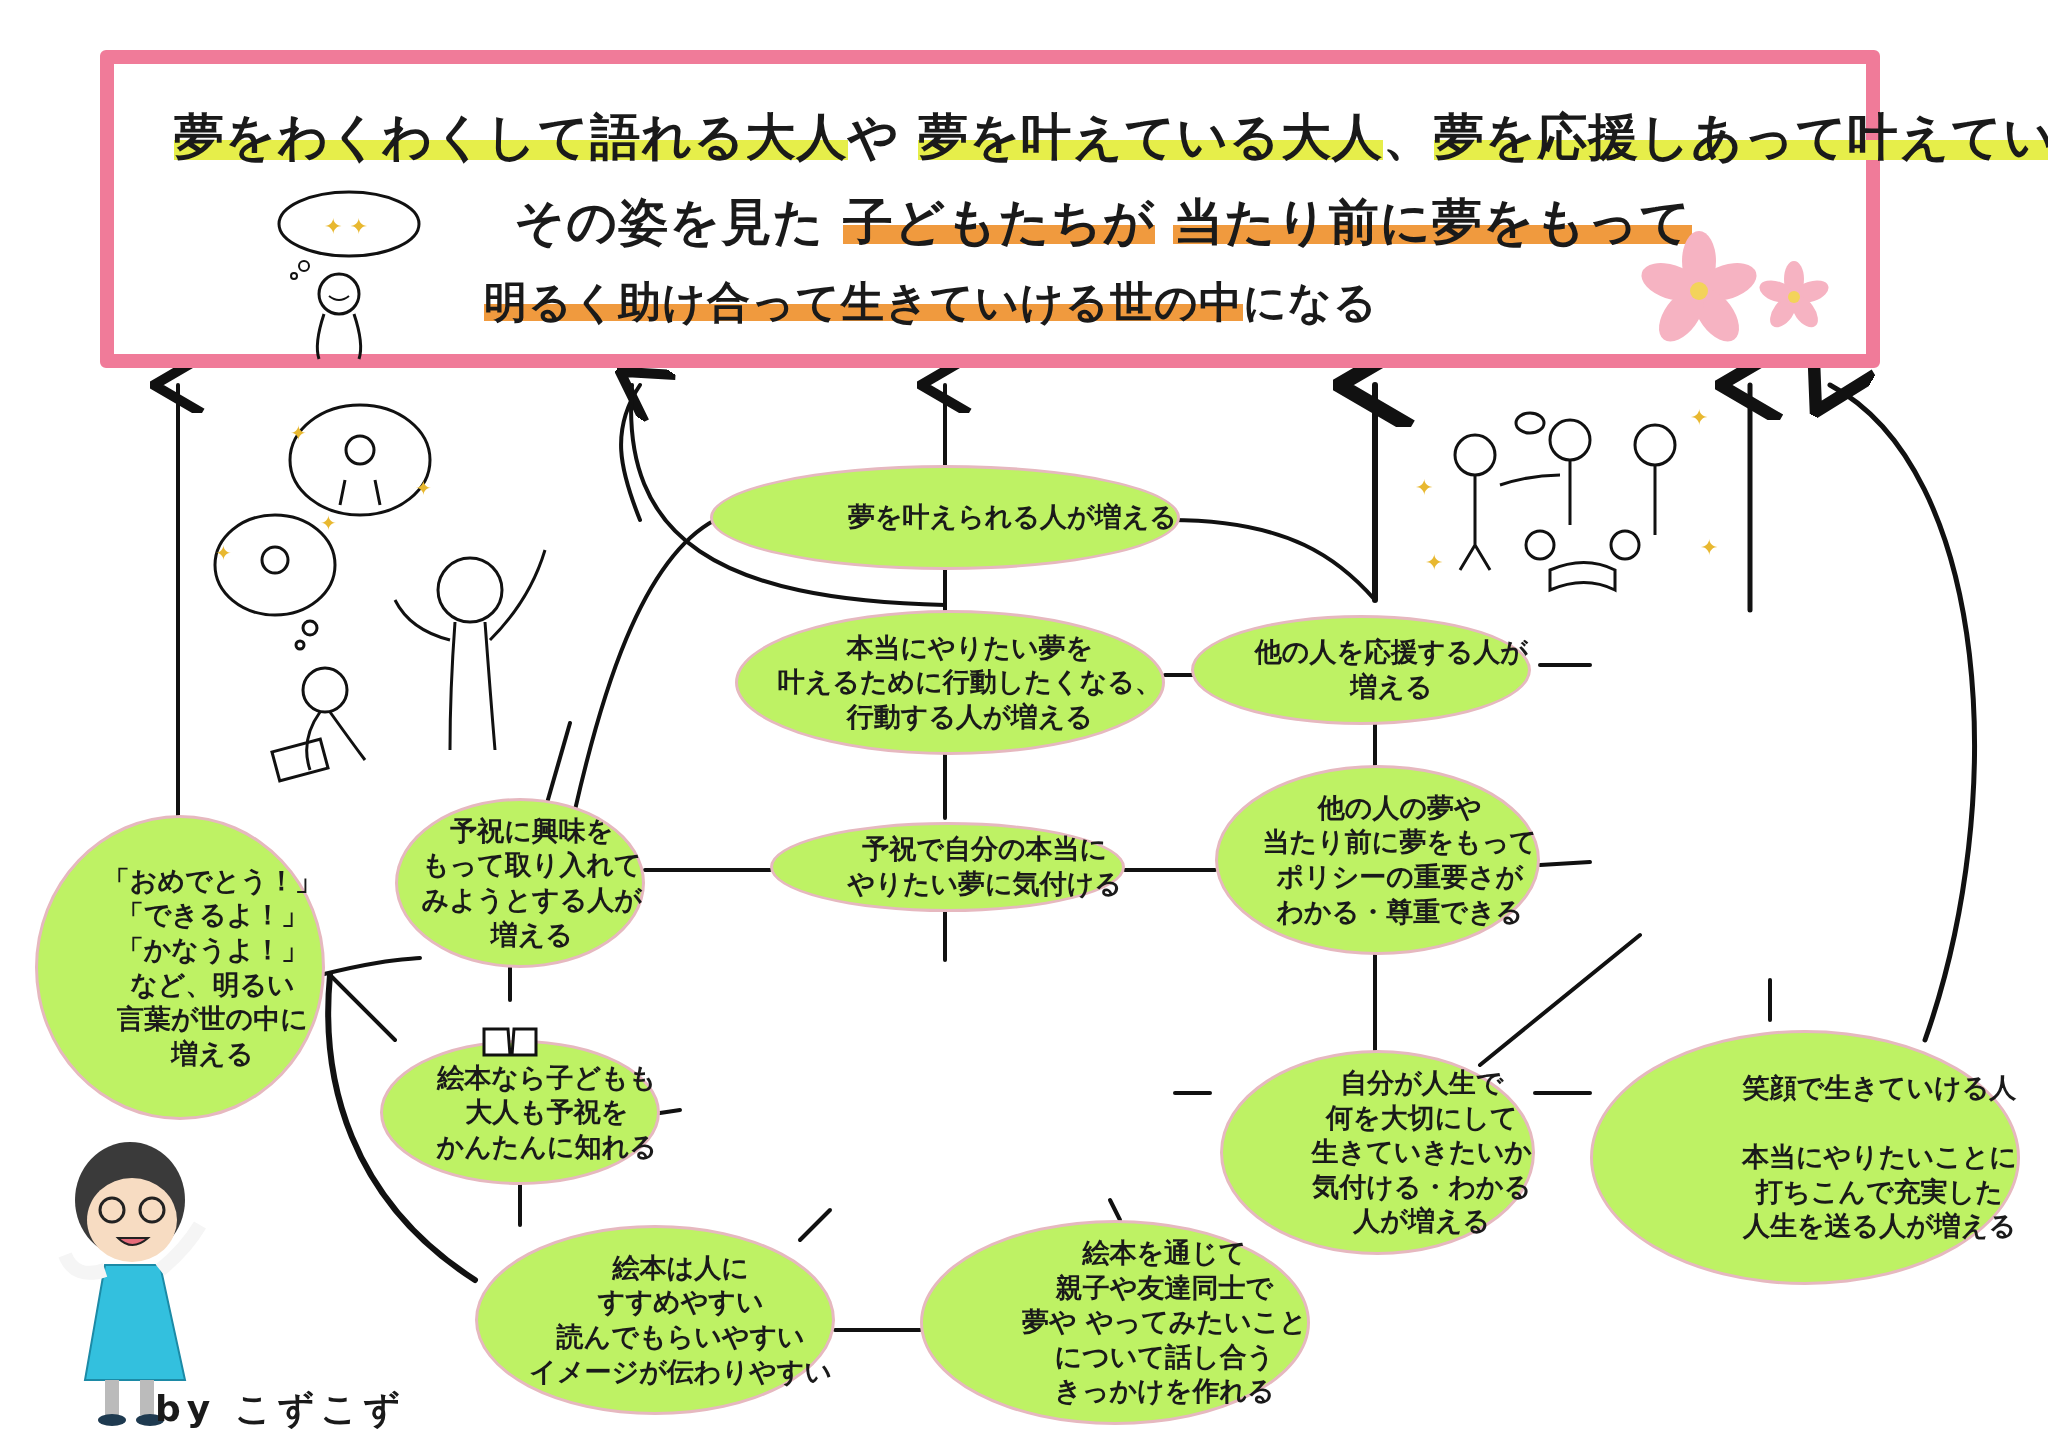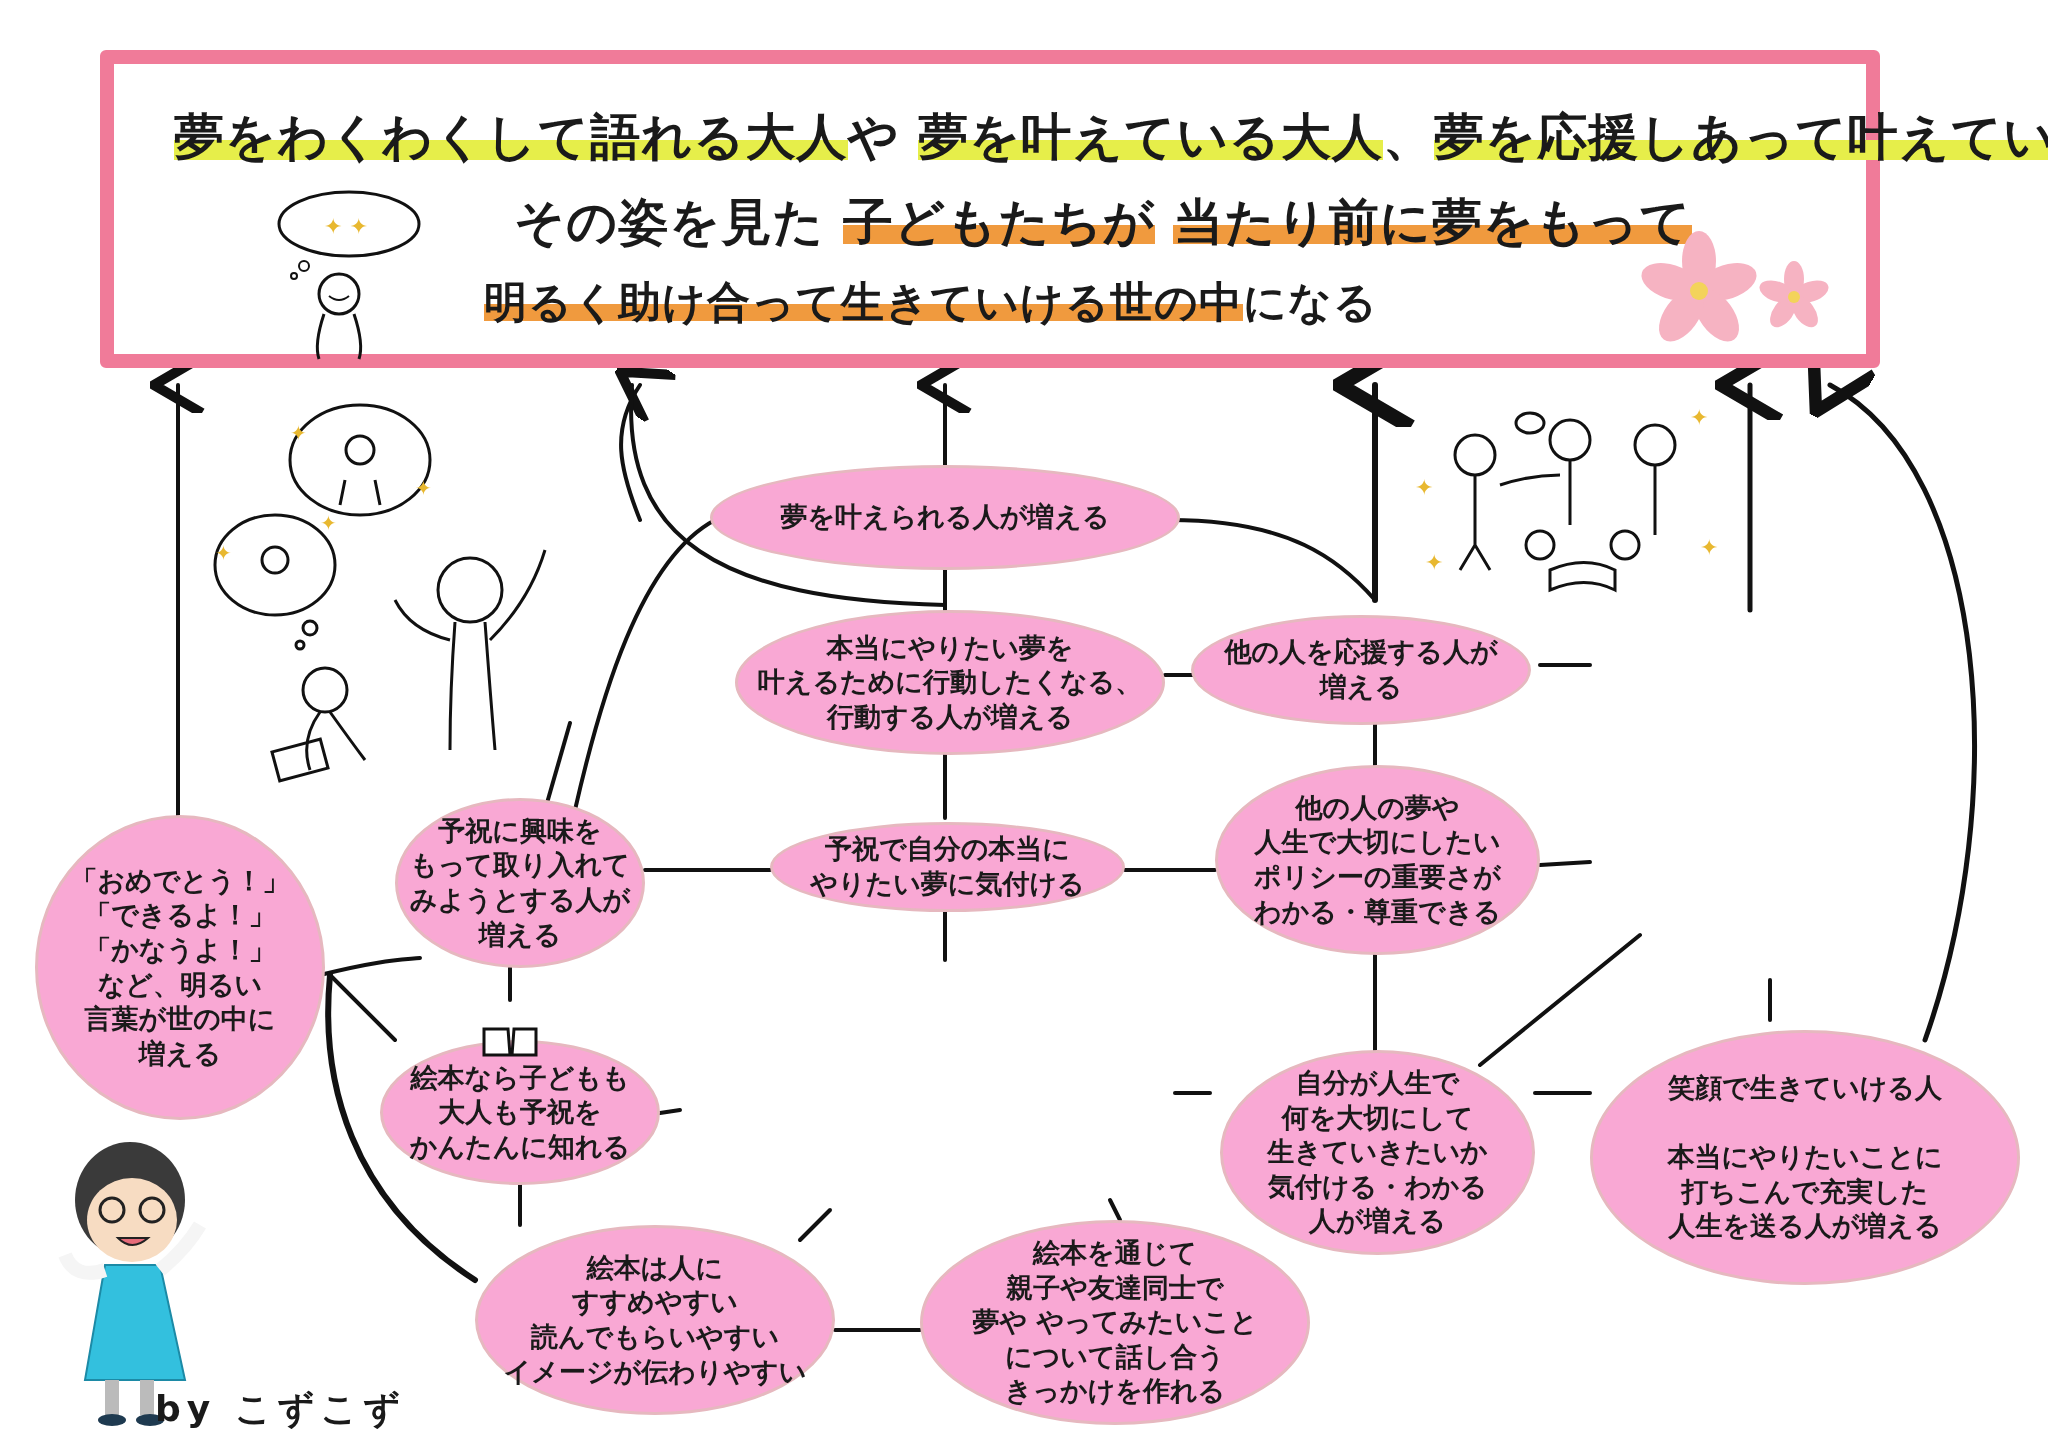--- a/index.html
+++ b/index.html
@@ -12,22 +12,22 @@
   .banner { position:absolute; left:100px; top:50px; width:1780px; height:318px;
             border:14px solid #f07b99; border-radius:6px; background:#fff; box-sizing:border-box; }
   .banner-line { position:absolute; white-space:nowrap; font-weight:bold; letter-spacing:1px; }
   .hl-yellow { background:linear-gradient(to bottom, transparent 55%, #e6ee4a 55%, #e6ee4a 90%, transparent 90%);margin-top:12px; }
   .hl-orange { background:linear-gradient(to bottom, transparent 55%, #f09a3e 55%, #f09a3e 88%, transparent 88%); }
   .l1 { left:60px; top:40px; font-size:50px; }
   .l2 { left:400px; top:125px; font-size:50px; }
   .l3 { left:370px; top:210px; font-size:43px; }
 
   
-  .node { position:absolute; border:3px solid #e6b8bf; border-radius:50%; background:#f9a8d4;
-          box-sizing:border-box; display:flex; align-items:center; justify-content:center;
+  .node { position:absolute; border:3px solid #e6b8bf; border-radius:50%; background:#bef264;
+          box-sizing:border-box; display:flex; align-items:center; justify-content:flex-end;
           text-align:center; }
   .node .txt { font-size:27px; line-height:1.28; white-space:pre-line; font-weight:bold; }
   .node.center { border:9px solid #ec8ea2; }
   .node.center .txt { font-size:50px; line-height:1.5; font-weight:bold; }
 
   .sakura { position:absolute; }
   .credit { position:absolute; left:155px; top:1385px; font-size:36px; font-weight:bold; letter-spacing:6px; }
   .doodle { position:absolute; }
 </style>
 </head>
@@ -190,21 +190,21 @@
 増える</span>
   </div>
 
   <div class="node" style="left:770px;top:822px;width:355px;height:90px">
     <span class="txt">予祝で自分の本当に
 やりたい夢に気付ける</span>
   </div>
 
   <div class="node" style="left:1215px;top:765px;width:325px;height:190px">
     <span class="txt">他の人の夢や
-人生で大切にしたい
+当たり前に夢をもって
 ポリシーの重要さが
 わかる・尊重できる</span>
   </div>
 
   <div class="node" style="left:35px;top:815px;width:290px;height:305px">
     <span class="txt">「おめでとう！」
 「できるよ！」
 「かなうよ！」
 など、明るい
 言葉が世の中に

